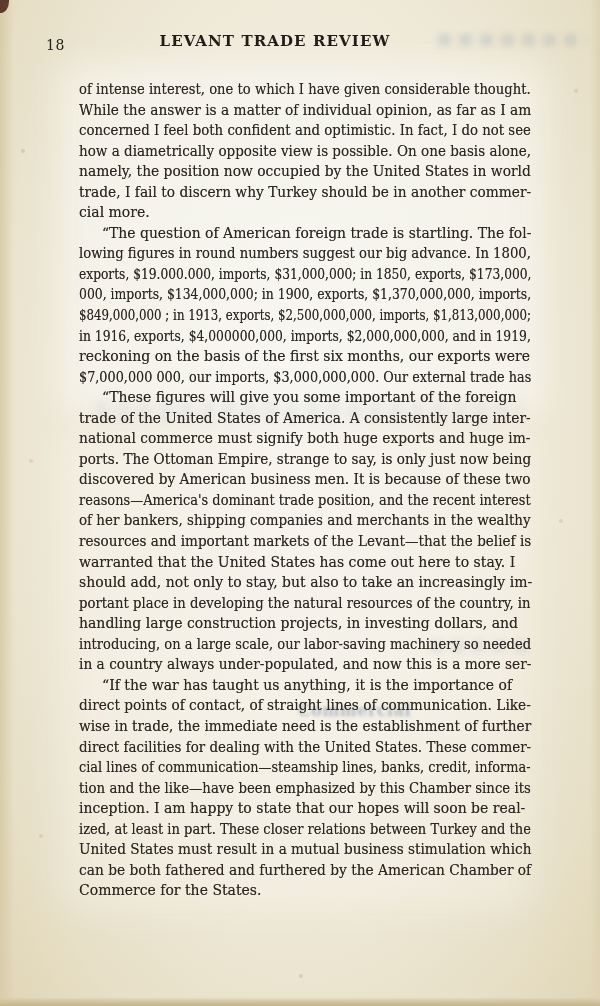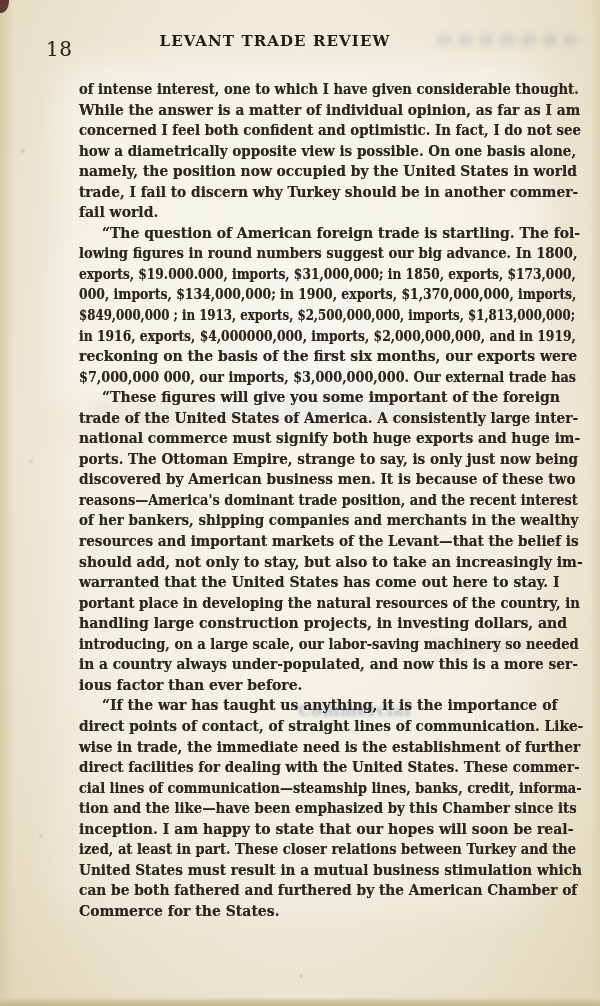--- a/index.html
+++ b/index.html
@@ -26,32 +26,31 @@
   }
   .text-glow2 {
     position: absolute; left: 62px; top: 430px; width: 470px; height: 480px;
     background: rgba(248, 249, 245, 0.35);
     filter: blur(18px);
     border-radius: 20px;
   }
 
   .page-number {
     position: absolute; left: 46px; top: 37px;
-    font-size: 20px; color: #26211b; letter-spacing: 0.5px;
+    font-size: 14px; color: #26211b; letter-spacing: 0.5px;
   }
   .header-title {
     position: absolute; left: 60px; top: 32px; width: 430px;
     text-align: center; font-weight: 700; font-size: 15px;
     letter-spacing: 1.1px; color: #211c16;
   }
 
   .article-body {
     position: absolute; left: 79px; top: 79px; width: 452px;
     color: #2b2620;
-    font-weight: bold;
   }
   .line {
     font-size: 14px;
     height: 20.55px; line-height: 20.55px;
     white-space: nowrap;
     text-shadow: 0 0 0.5px rgba(43, 38, 32, 0.55);
   }
   .line.indent { padding-left: 23px; }
 
   
@@ -109,44 +108,43 @@
   <div class="page-number">18</div>
   <div class="header-title">LEVANT TRADE REVIEW</div>
 
   <div class="article-body">
       <div class="line" style="transform-origin: left center; transform: scaleX(0.9397);">of intense interest, one to which I have given considerable thought.</div>
       <div class="line" style="transform-origin: left center; transform: scaleX(0.9826);">While the answer is a matter of individual opinion, as far as I am</div>
       <div class="line" style="transform-origin: left center; transform: scaleX(0.9516);">concerned I feel both confident and optimistic. In fact, I do not see</div>
       <div class="line" style="transform-origin: left center; transform: scaleX(0.9658);">how a diametrically opposite view is possible. On one basis alone,</div>
       <div class="line" style="transform-origin: left center; transform: scaleX(0.9869);">namely, the position now occupied by the United States in world</div>
       <div class="line" style="transform-origin: left center; transform: scaleX(0.9826);">trade, I fail to discern why Turkey should be in another commer-</div>
-      <div class="line last">fail world.</div>
+      <div class="line last">cial more.</div>
       <div class="line indent" style="transform-origin: left center; transform: scaleX(0.9954);">“The question of American foreign trade is startling. The fol-</div>
       <div class="line" style="transform-origin: left center; transform: scaleX(0.9436);">lowing figures in round numbers suggest our big advance. In 1800,</div>
       <div class="line" style="transform-origin: left center; transform: scaleX(0.8743);">exports, $19.000.000, imports, $31,000,000; in 1850, exports, $173,000,</div>
       <div class="line" style="transform-origin: left center; transform: scaleX(0.8863);">000, imports, $134,000,000; in 1900, exports, $1,370,000,000, imports,</div>
       <div class="line" style="transform-origin: left center; transform: scaleX(0.8433);">$849,000,000 ; in 1913, exports, $2,500,000,000, imports, $1,813,000,000;</div>
       <div class="line" style="transform-origin: left center; transform: scaleX(0.8811);">in 1916, exports, $4,000000,000, imports, $2,000,000,000, and in 1919,</div>
       <div class="line">reckoning on the basis of the first six months, our exports were</div>
       <div class="line" style="transform-origin: left center; transform: scaleX(0.915);">$7,000,000 000, our imports, $3,000,000,000. Our external trade has</div>
       <div class="line indent">“These figures will give you some important of the foreign</div>
       <div class="line" style="transform-origin: left center; transform: scaleX(0.9826);">trade of the United States of America. A consistently large inter-</div>
       <div class="line" style="transform-origin: left center; transform: scaleX(0.9847);">national commerce must signify both huge exports and huge im-</div>
       <div class="line" style="transform-origin: left center; transform: scaleX(0.97);">ports. The Ottoman Empire, strange to say, is only just now being</div>
       <div class="line" style="transform-origin: left center; transform: scaleX(0.9784);">discovered by American business men. It is because of these two</div>
       <div class="line" style="transform-origin: left center; transform: scaleX(0.9281);">reasons—America's dominant trade position, and the recent interest</div>
       <div class="line" style="transform-origin: left center; transform: scaleX(0.9617);">of her bankers, shipping companies and merchants in the wealthy</div>
       <div class="line" style="transform-origin: left center; transform: scaleX(0.97);">resources and important markets of the Levant—that the belief is</div>
+      <div class="line">warranted that the United States has come out here to stay. I</div>
       <div class="line">should add, not only to stay, but also to take an increasingly im-</div>
-      <div class="line">warranted that the United States has come out here to stay. I</div>
       <div class="line" style="transform-origin: left center; transform: scaleX(0.9456);">portant place in developing the natural resources of the country, in</div>
       <div class="line">handling large construction projects, in investing dollars, and</div>
       <div class="line" style="transform-origin: left center; transform: scaleX(0.9339);">introducing, on a large scale, our labor-saving machinery so needed</div>
       <div class="line" style="transform-origin: left center; transform: scaleX(0.9805);">in a country always under-populated, and now this is a more ser-</div>
-      <div class="line last">ious factor than ever before.</div>
       <div class="line indent">“If the war has taught us anything, it is the importance of</div>
       <div class="line" style="transform-origin: left center; transform: scaleX(0.9784);">direct points of contact, of straight lines of communication. Like-</div>
       <div class="line" style="transform-origin: left center; transform: scaleX(0.9762);">wise in trade, the immediate need is the establishment of further</div>
       <div class="line" style="transform-origin: left center; transform: scaleX(0.9597);">direct facilities for dealing with the United States. These commer-</div>
       <div class="line" style="transform-origin: left center; transform: scaleX(0.9224);">cial lines of communication—steamship lines, banks, credit, informa-</div>
       <div class="line" style="transform-origin: left center; transform: scaleX(0.9496);">tion and the like—have been emphasized by this Chamber since its</div>
       <div class="line">inception. I am happy to state that our hopes will soon be real-</div>
       <div class="line" style="transform-origin: left center; transform: scaleX(0.932);">ized, at least in part. These closer relations between Turkey and the</div>
       <div class="line" style="transform-origin: left center; transform: scaleX(0.9741);">United States must result in a mutual business stimulation which</div>
       <div class="line" style="transform-origin: left center; transform: scaleX(0.9826);">can be both fathered and furthered by the American Chamber of</div>

